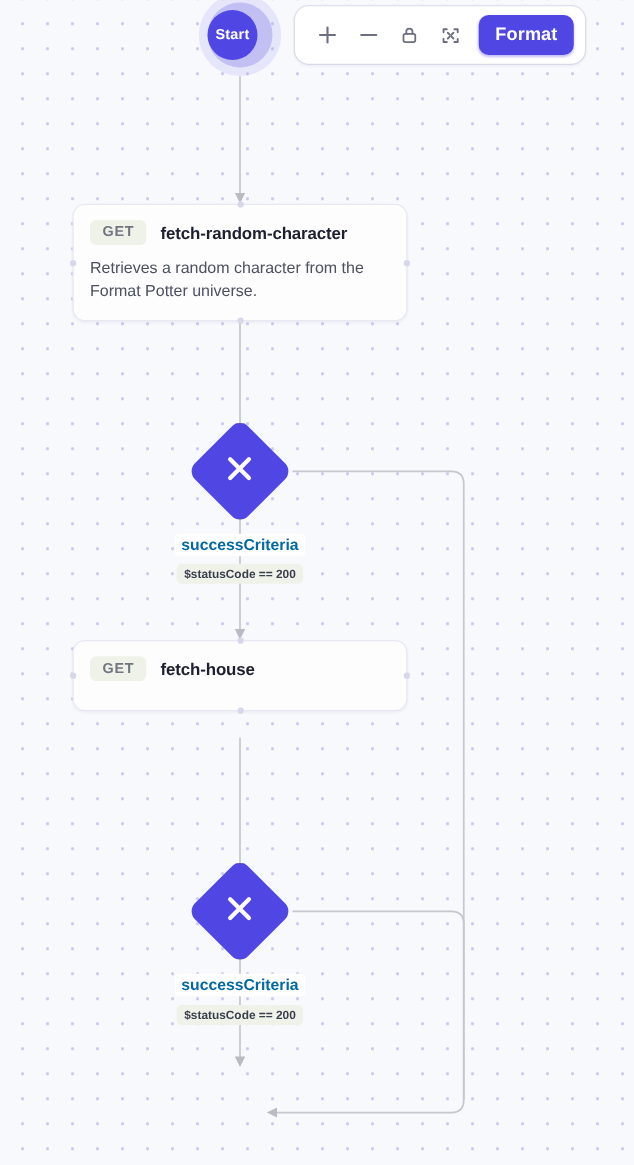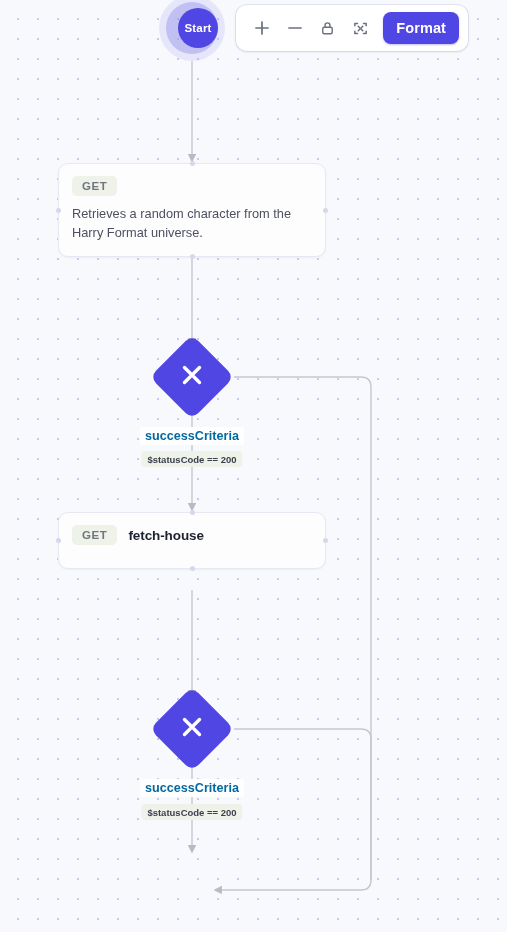--- a/index.html
+++ b/index.html
@@ -88,21 +88,21 @@
     justify-content: center;
     z-index: 30;
   }
   .terminal .ring {
     width: 52px;
     height: 52px;
     border-radius: 50%;
     background: rgba(150,144,236,0.45);
     display: flex;
     align-items: center;
-    justify-content: flex-end;
+    justify-content: flex-start;
   }
   .terminal .core {
     width: 40px;
     height: 40px;
     border-radius: 50%;
     background: #5046e4;
     color: #fff;
     display: flex;
     align-items: center;
     justify-content: center;
@@ -290,22 +290,23 @@
     </div>
   </div>
 
   <div class="card" id="card-fetch-random-character">
     <span class="handle h-t"></span>
     <span class="handle h-b"></span>
     <span class="handle h-l"></span>
     <span class="handle h-r"></span>
     <div class="card-head">
       <span class="method">GET</span>
-    </div>
-    <div class="card-desc">Retrieves a random character from the Harry Format universe.</div>
+      <span class="endpoint">fetch-random-character</span>
+    </div>
+    <div class="card-desc">Retrieves a random character from the Format Potter universe.</div>
   </div>
 
   <div class="diamond-wrap" id="diamond-1">
     <div class="diamond">
       <span class="glyph">
         <svg width="26" height="26" viewBox="0 0 26 26" fill="none" stroke="#ffffff" stroke-width="3.4" stroke-linecap="round">
           <path d="M5.5 5.5 L20.5 20.5 M20.5 5.5 L5.5 20.5"></path>
         </svg>
       </span>
     </div>

